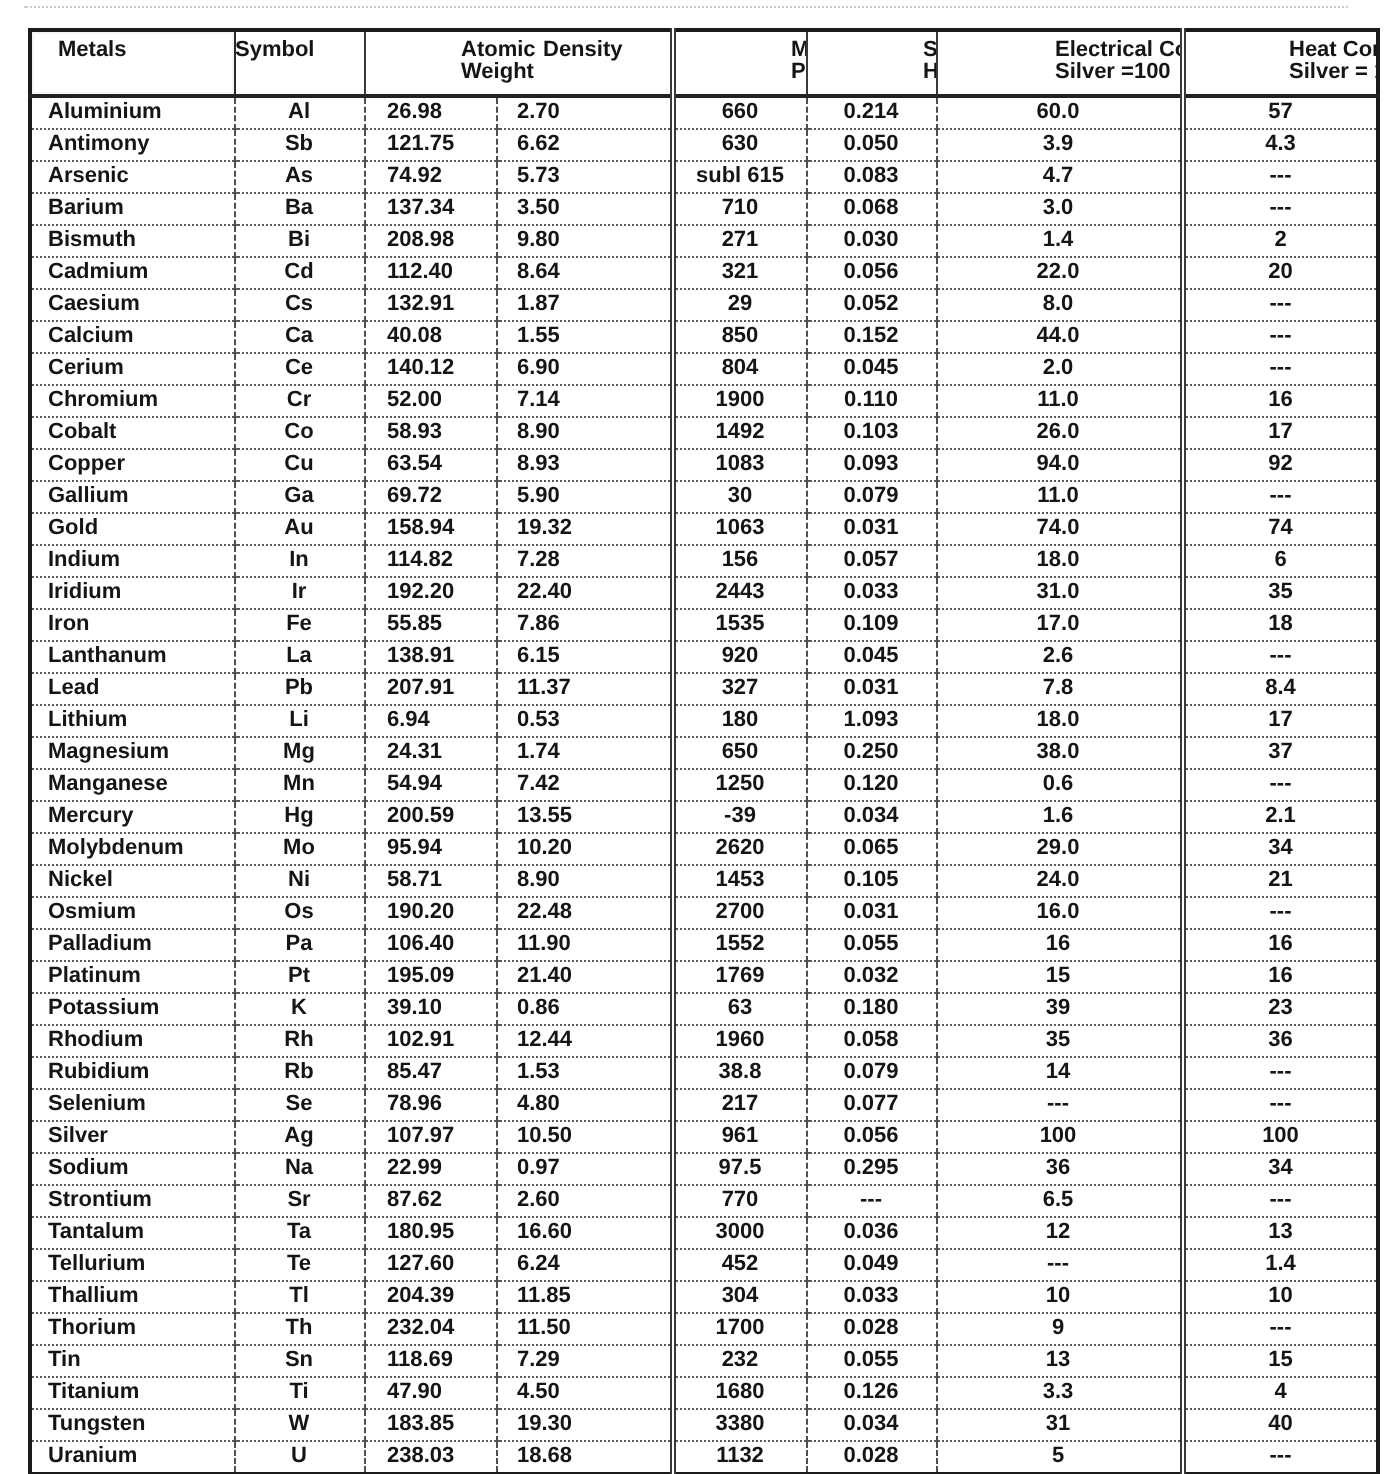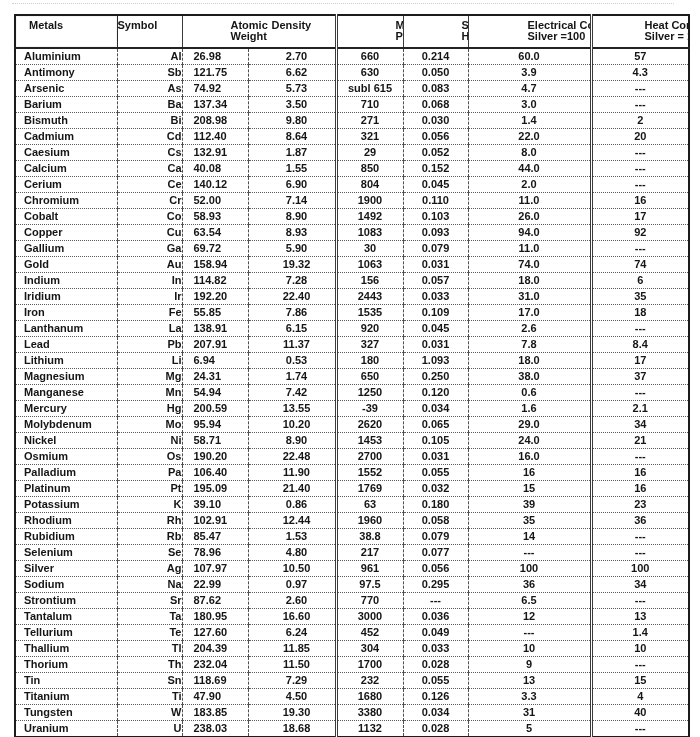--- a/index.html
+++ b/index.html
@@ -47,23 +47,23 @@
     border-top:1px dotted #5a5a5a;
     border-left:1px dashed #4f4f4f;
   }
   tbody td:first-child { border-left:none; }
   tbody tr:first-child td { border-top:1px solid #2a2a2a; }
   
   tbody td:nth-child(5), thead th.th-melting { border-left:3px double #3a3a3a; }
   tbody td:nth-child(8), thead th.th-heat   { border-left:3px double #3a3a3a; }
 
   .col-metal   { text-align:left; padding-left:8px; }
-  .col-symbol  { text-align:right; }
+  .col-symbol  { text-align:center; }
   .col-atomic_weight { text-align:left; padding-left:11px; }
-  .col-density { text-align:center; padding-left:10px; }
+  .col-density { text-align:left; padding-left:10px; }
   .col-melting_point, .col-specific_heat,
   .col-electrical_conductivity, .col-heat_conductivity { text-align:center; }
 </style>
 </head>
 <body>
 
 <div class="page">
   <div class="scan-line"></div>
 
   <table class="props">

